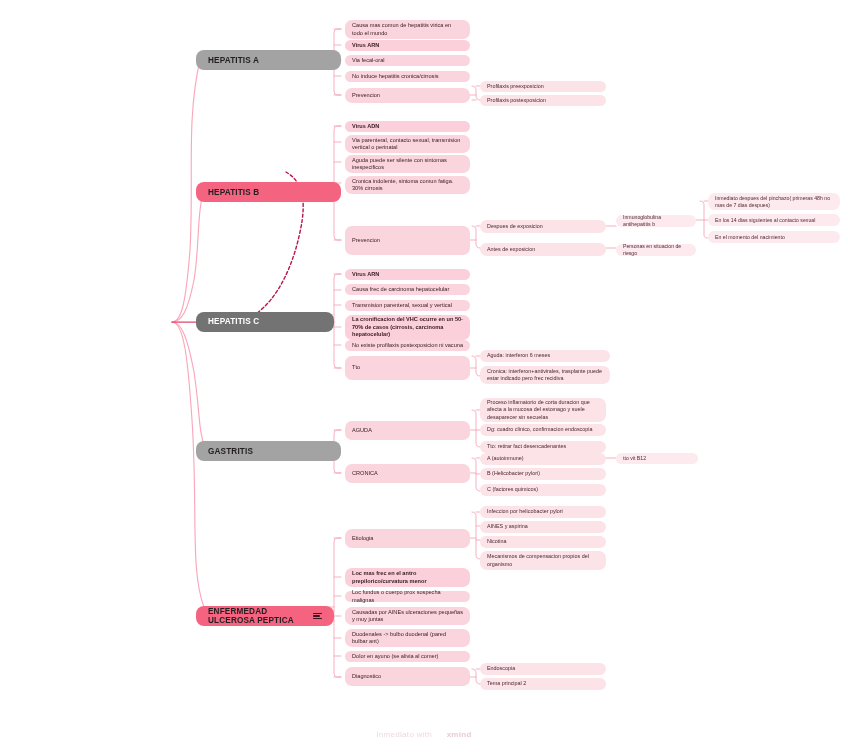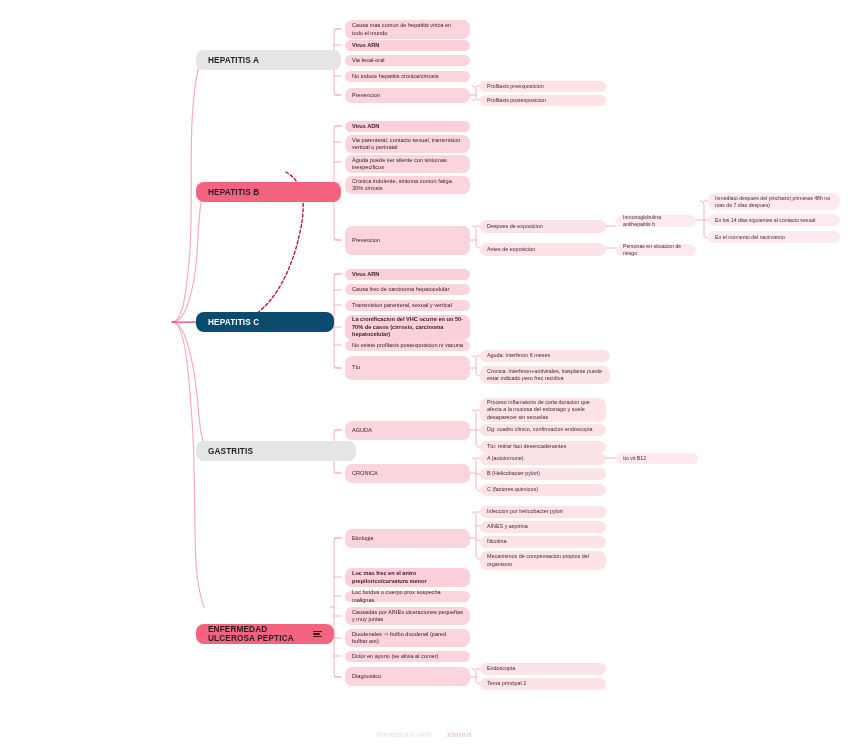--- a/index.html
+++ b/index.html
@@ -17,23 +17,23 @@
   
   .root{
     background:#a51441;color:#ffffff;border-radius:7px;
     justify-content:center;text-align:center;
     font-size:11.5px;font-weight:700;line-height:13.5px;letter-spacing:.2px;
     padding:8px 10px;
   }
 
   
   .l1{font-size:8.2px;font-weight:700;letter-spacing:.15px;padding:6px 12px;border-radius:8px;}
-  .l1.tone-light{background:#e5e5e5;color:#231f20;}
+  .l1.tone-light{background:#a3a3a3;color:#231f20;}
   .l1.tone-mid{background:#f4637f;color:#231f20;margin-top:9px;}
-  .l1.tone-dark{background:#0c4a6e;color:#ffffff;}
+  .l1.tone-dark{background:#737373;color:#ffffff;align-items:flex-end;}
 
   
   .l2{background:#fbd5dd;color:#3d2027;font-size:5.6px;line-height:7.4px;
       padding:4px 7px;border-radius:7px;font-weight:400;}
   .l2.bold{font-weight:700;background:#fbd0da;}
 
   
   .l3{background:#fce3e8;color:#4a2730;font-size:5.4px;line-height:7.2px;
       padding:4px 7px;border-radius:7px;}
 
@@ -260,21 +260,21 @@
     <span class="txt">Tto</span>
     </div>
 
   <div class="node l3" style="left:480px;top:350px;width:130px;height:12px;">
     <span class="txt">Aguda: interferon 6 meses</span>
     </div>
   <div class="node l3" style="left:480px;top:366px;width:130px;height:18px;">
     <span class="txt">Cronica: interferon+antivirales, trasplante puede estar indicado pero frec recidiva</span>
     </div>
 
-  <div class="node l1 tone-light" style="left:196px;top:441px;width:160px;height:20px;justify-content:center;">
+  <div class="node l1 tone-light" style="left:196px;top:441px;width:145px;height:20px;justify-content:center;">
     <span class="l1-inner">
         <span class="txt">GASTRITIS</span>
       </span>
   </div>
 
   <div class="node l2" style="left:345px;top:421px;width:125px;height:19px;">
     <span class="txt">AGUDA</span>
     </div>
   <div class="node l2" style="left:345px;top:464px;width:125px;height:19px;">
     <span class="txt">CRONICA</span>
@@ -296,21 +296,21 @@
     <span class="txt">B (Helicobacter pylori)</span>
     </div>
   <div class="node l3" style="left:480px;top:484px;width:126px;height:12px;">
     <span class="txt">C (factores quimicos)</span>
     </div>
 
   <div class="node l4" style="left:616px;top:453px;width:82px;height:11px;">
     <span class="txt">tto vit B12</span>
     </div>
 
-  <div class="node l1 tone-mid" style="left:196px;top:615px;width:138px;height:20px;">
+  <div class="node l1 tone-mid" style="left:196px;top:597px;width:138px;height:20px;">
     <span class="l1-inner">
       <span class="txt">ENFERMEDAD ULCEROSA PEPTICA</span>
       <span class="notes-icon">
           <i></i>
           <i></i>
           <i></i>
         </span>
     </span>
   </div>
 

